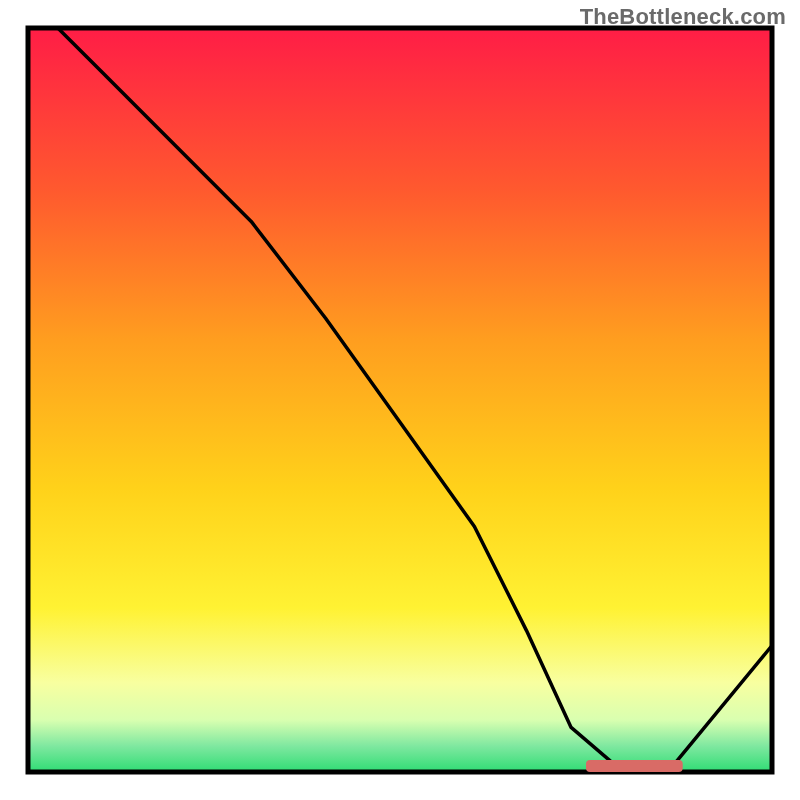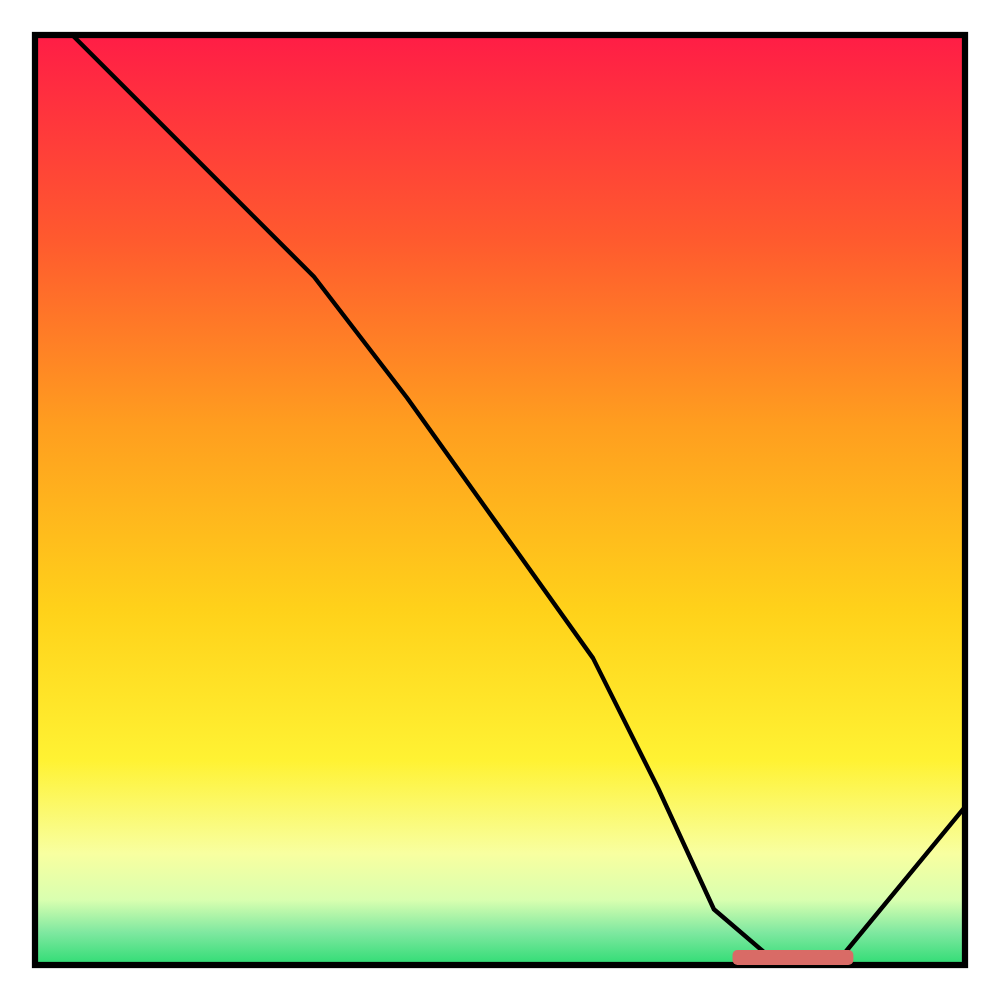--- a/index.html
+++ b/index.html
@@ -28,20 +28,21 @@
   svg.chart {
     position: absolute;
     top: 0;
     left: 0;
   }
 </style>
 </head>
 <body>
 
 <div class="wrapper">
+  <div class="watermark">TheBottleneck.com</div>
 
   <svg class="chart" width="800" height="800" viewBox="0 0 800 800">
     <defs>
       <linearGradient id="bg-grad" x1="0" y1="0" x2="0" y2="1">
           <stop offset="0%" stop-color="#ff1d46"></stop>
           <stop offset="22%" stop-color="#ff5a2e"></stop>
           <stop offset="42%" stop-color="#ff9e1f"></stop>
           <stop offset="62%" stop-color="#ffd21a"></stop>
           <stop offset="78%" stop-color="#fff233"></stop>
           <stop offset="88%" stop-color="#f8ffa0"></stop>

